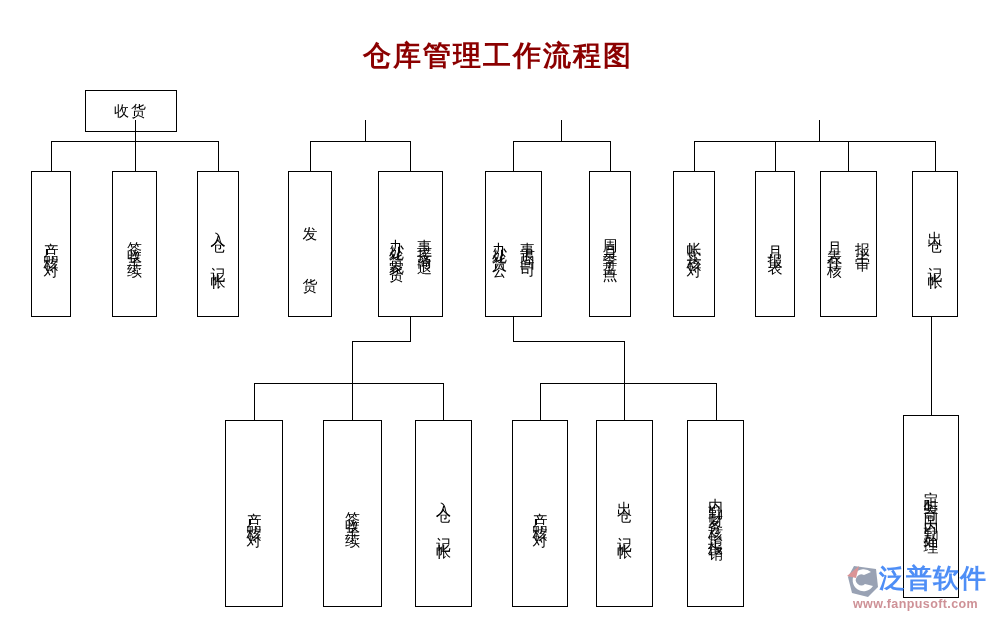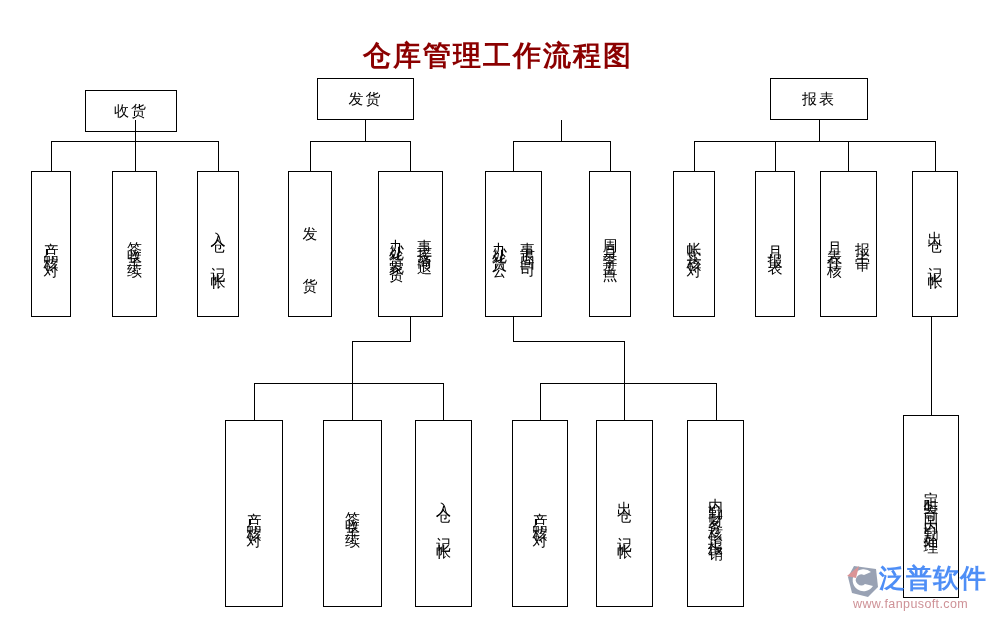--- a/index.html
+++ b/index.html
@@ -22,39 +22,33 @@
   }
   .vl{position:absolute;width:1px;background:#000;}
   .hl{position:absolute;height:1px;background:#000;}
   .watermark{position:absolute;left:846px;top:560px;width:150px;height:56px;opacity:0.9;z-index:5;}
   .wm-logo{position:absolute;left:0;top:3px;}
   .wm-brand{
     position:absolute;left:33px;top:1px;font-size:26px;font-weight:bold;
     color:#3b82f6;letter-spacing:1px;white-space:nowrap;
   }
   .wm-url{
-    position:absolute;left:7px;top:37px;font-size:12.5px;font-weight:normal;
+    position:absolute;left:7px;top:37px;font-size:12.5px;font-weight:bold;
     color:#C9868C;letter-spacing:0.4px;white-space:nowrap;
   }
 </style>
 </head>
 <body>
 
 <div id="canvas">
 
   <div class="title">仓库管理工作流程图</div>
 
   <div class="box hbox" style="left:85px;top:90px;width:92px;height:42px;text-align:center;">
       <span>收货</span>
-    </div>
-  <div class="box hbox" style="left:317px;top:78px;width:97px;height:42px;">
-      <span>发货</span>
-    </div>
-  <div class="box hbox" style="left:770px;top:78px;width:98px;height:42px;">
-      <span>报表</span>
     </div>
 
   <div class="box" style="left:31px;top:171px;width:40px;height:146px;">
       <span class="vtext">产品核对</span>
     </div>
   <div class="box" style="left:112px;top:171px;width:45px;height:146px;">
       <span class="vtext">签收手续</span>
     </div>
   <div class="box" style="left:197px;top:171px;width:42px;height:146px;">
       <span class="vtext">入仓　记帐</span>

